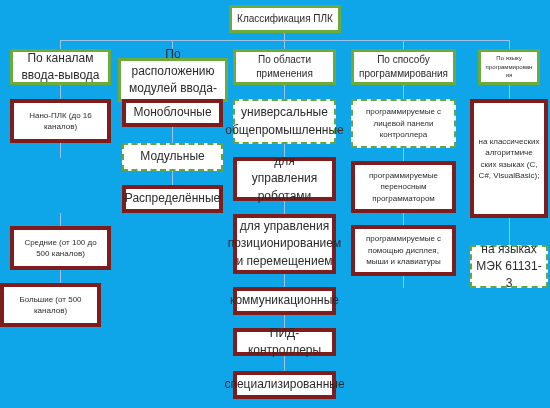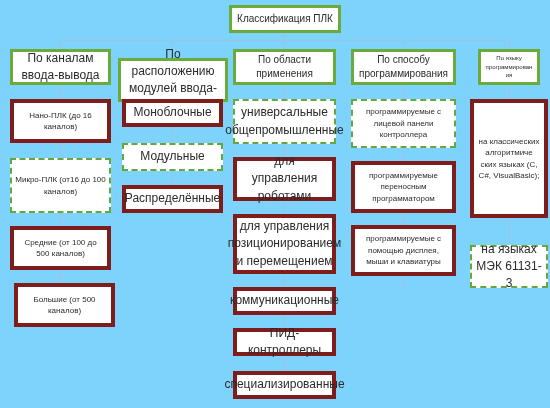--- a/index.html
+++ b/index.html
@@ -7,21 +7,21 @@
     padding: 0;
     background: #ffffff;
   }
   body {
     font-family: "Liberation Sans", sans-serif;
   }
   #diagram {
     position: relative;
     width: 550px;
     height: 408px;
-    background: #7dd3fc;
+    background: #0ea5e9;
     overflow: hidden;
     text-decoration: underline;
   }
   .node {
     position: absolute;
     box-sizing: border-box;
     background: #ffffff;
     display: flex;
     align-items: center;
     justify-content: center;
@@ -112,29 +112,26 @@
   </div>
 
   <div class="node thick t6" style="left:478px; top:49px; width:62px; height:36px;">
     <span>По языку программирован ия</span>
   </div>
 
   <div class="node solid t8" style="left:10px; top:99px; width:101px; height:44px;">
     <span>Нано-ПЛК (до 16 каналов)</span>
   </div>
 
-  <div class="node dashed t8" style="left:10px; top:158px; width:101px; height:55px;">
-    <span>Микро-ПЛК (от16 до 100 каналов)</span>
-  </div>
 
   <div class="node solid t8" style="left:10px; top:226px; width:101px; height:44px;">
     <span>Средние (от 100 до 500 каналов)</span>
   </div>
 
-  <div class="node solid t8" style="left:14px; top:283px; width:101px; height:44px;align-items:center;">
+  <div class="node solid t8" style="left:0; top:283px; width:101px; height:44px;align-items:center;">
     <span>Большие (от 500 каналов)</span>
   </div>
 
   <div class="node solid t9" style="left:122px; top:99px; width:101px; height:28px;">
     <span>Моноблочные</span>
   </div>
 
   <div class="node dashed t9" style="left:122px; top:143px; width:101px; height:28px;">
     <span>Модульные</span>
   </div>

